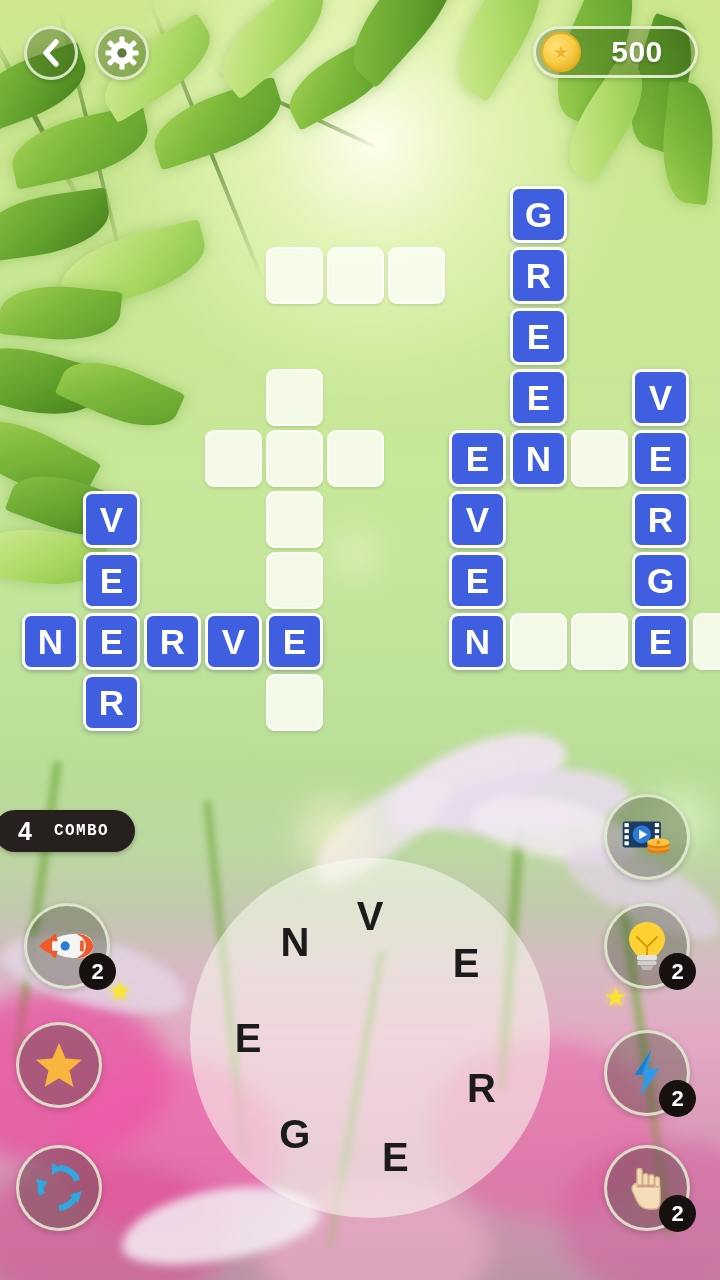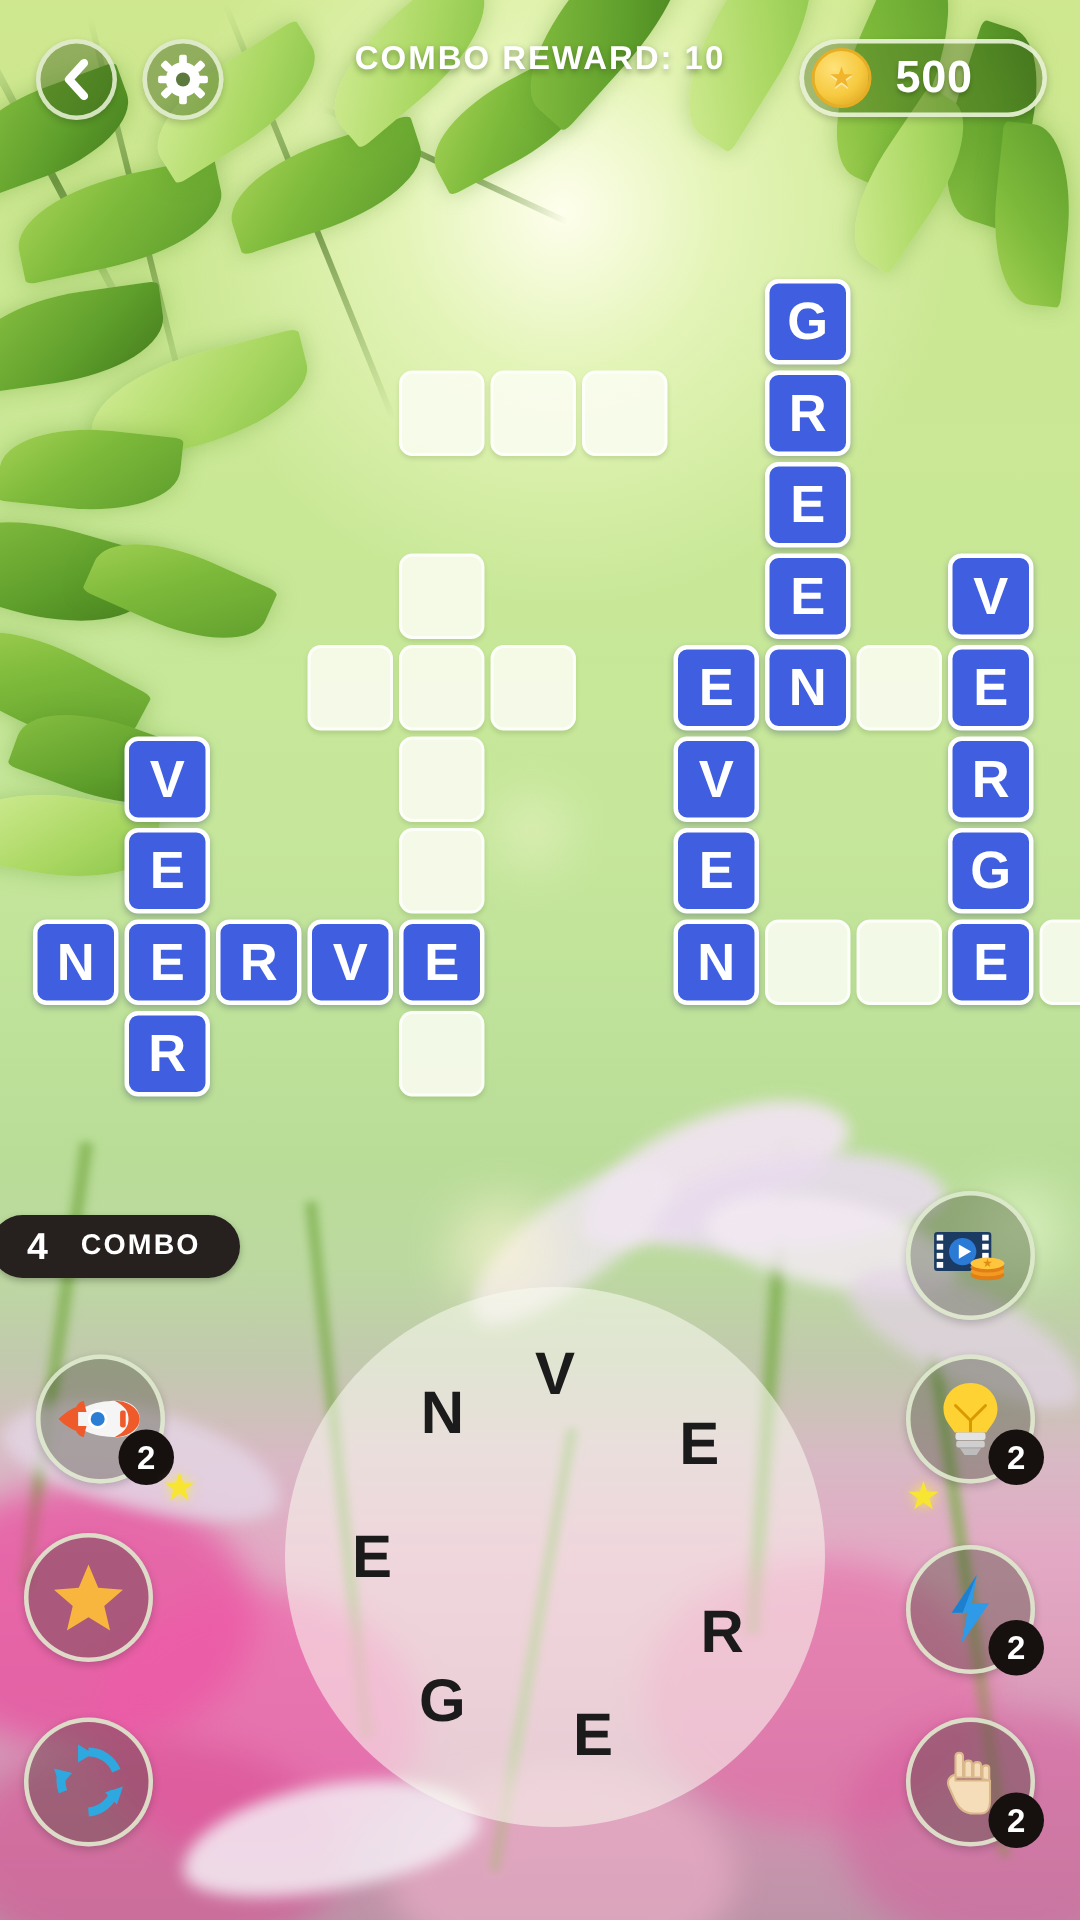--- a/index.html
+++ b/index.html
@@ -137,20 +137,21 @@
     width: 40px; height: 40px;
     border-radius: 50%;
     background: radial-gradient(circle at 36% 32%, #ffe27a 0%, #f6c93f 55%, #d99c18 100%);
     border: 2px solid #e5ae24;
     display: flex; align-items: center; justify-content: center;
     flex: 0 0 auto;
   }
   .coin-star { font-size: 19px; color: #f0b52c; line-height: 1; text-shadow: 0 1px 0 rgba(255,255,255,.5); }
   .coin-count {
     flex: 1;
+    text-align: center;
     font-size: 30px;
     font-weight: bold;
     color: #fff;
     letter-spacing: .5px;
     text-shadow: 0 2px 3px rgba(40,70,15,0.4);
     margin-left: 16px;
   }
 
   
   #grid-layer {
@@ -186,21 +187,21 @@
     left: -6px; top: 810px;
     height: 42px;
     padding: 0 26px 0 24px;
     border-radius: 21px;
     background: #26211f;
     display: flex; align-items: center; gap: 22px;
     z-index: 35;
     box-shadow: 0 2px 5px rgba(0,0,0,0.25);
   }
   .combo-num { color: #fff; font-size: 25px; font-weight: bold; }
-  .combo-label { color: #fff; font-size: 19px; font-weight: bold; letter-spacing: 1.4px; }
+  .combo-label { color: #fff; font-size: 16px; font-weight: bold; letter-spacing: 1.4px; font-family: Liberation Mono, monospace; }
 
   
   #letter-wheel {
     position: absolute;
     left: 190px; top: 858px;
     width: 360px; height: 360px;
     border-radius: 50%;
     background: rgba(250,252,240,0.55);
     z-index: 25;
   }
@@ -329,21 +330,20 @@
           <rect x="4" y="5.5" width="6" height="8" rx="1.6" transform="rotate(-45 7 9.5)"></rect>
           <rect x="30" y="5.5" width="6" height="8" rx="1.6" transform="rotate(45 33 9.5)"></rect>
           <rect x="4" y="26.5" width="6" height="8" rx="1.6" transform="rotate(45 7 30.5)"></rect>
           <rect x="30" y="26.5" width="6" height="8" rx="1.6" transform="rotate(-45 33 30.5)"></rect>
         </g>
         <circle cx="20" cy="20" r="5.5" fill="#5c7a3e"></circle>
       </svg>
     </div>
 
     <div class="title-block">
-      <div class="combo-reward-text">COMBO REWARD: 10</div>
     </div>
 
     <div class="coin-pill">
       <div class="coin">
         <span class="coin-star">★</span>
       </div>
       <div class="coin-count">500</div>
     </div>
   </div>
 

